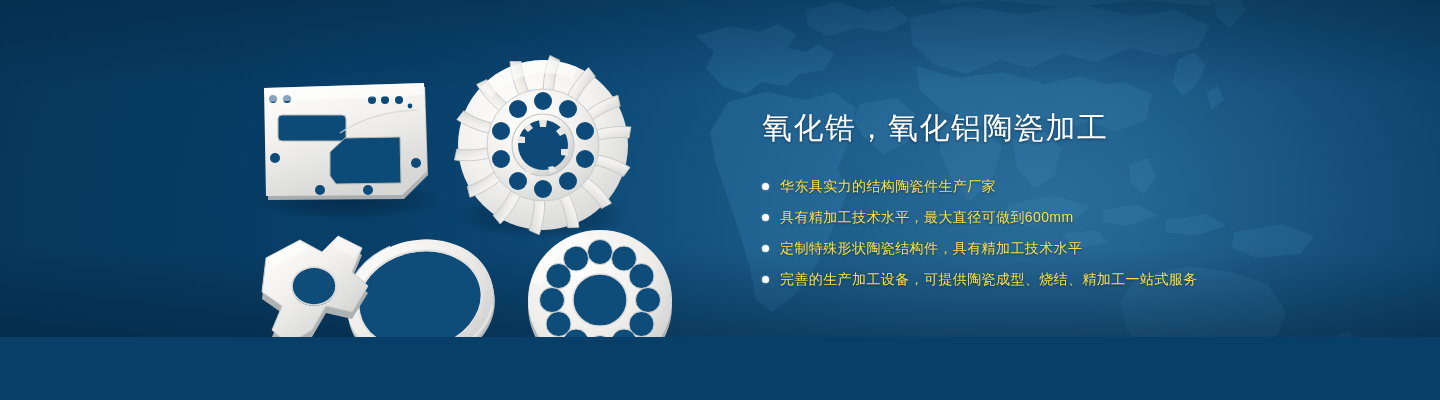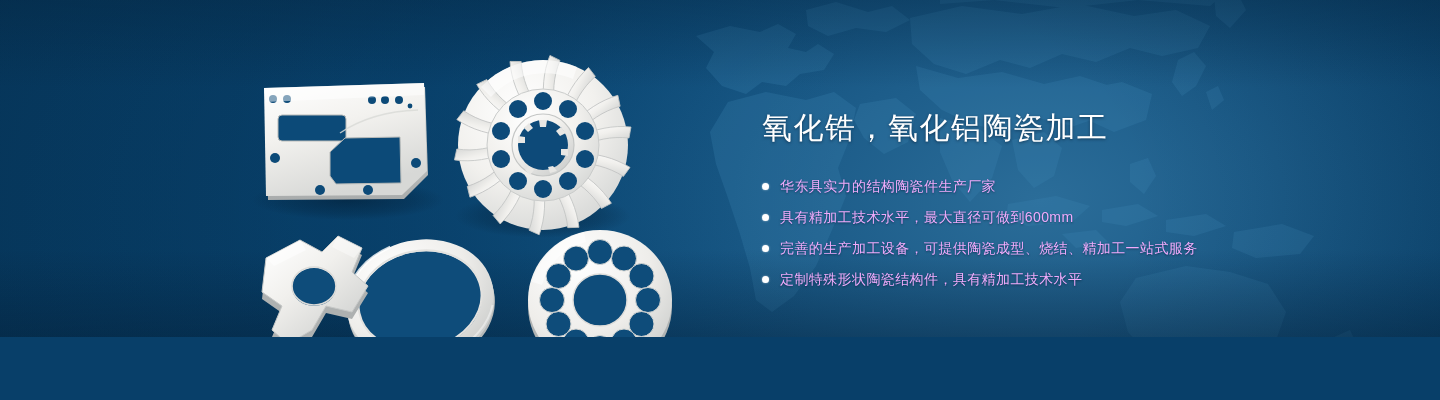--- a/index.html
+++ b/index.html
@@ -83,21 +83,21 @@
   }
   .dot{
     width:7px; height:7px;
     border-radius:50%;
     background:#ffffff;
     flex:0 0 7px;
     margin-right:11px;
     box-shadow:0 0 2px rgba(255,255,255,.6);
   }
   .bullet-text{
-    color:#f0abfc;
+    color:#fde047;
     font-size:14px;
     line-height:20px;
     letter-spacing:.4px;
     white-space:nowrap;
     text-shadow:0 1px 2px rgba(0,20,40,.5);
   }
 </style>
 </head>
 <body>
 
@@ -367,22 +367,22 @@
       <li class="bullet">
         <span class="dot"></span>
         <span class="bullet-text">华东具实力的结构陶瓷件生产厂家</span>
       </li>
       <li class="bullet">
         <span class="dot"></span>
         <span class="bullet-text">具有精加工技术水平，最大直径可做到600mm</span>
       </li>
       <li class="bullet">
         <span class="dot"></span>
-        <span class="bullet-text">完善的生产加工设备，可提供陶瓷成型、烧结、精加工一站式服务</span>
+        <span class="bullet-text">定制特殊形状陶瓷结构件，具有精加工技术水平</span>
       </li>
       <li class="bullet">
         <span class="dot"></span>
-        <span class="bullet-text">定制特殊形状陶瓷结构件，具有精加工技术水平</span>
+        <span class="bullet-text">完善的生产加工设备，可提供陶瓷成型、烧结、精加工一站式服务</span>
       </li>
     </ul>
   </div>
 
 </div>
 
 </body></html>

